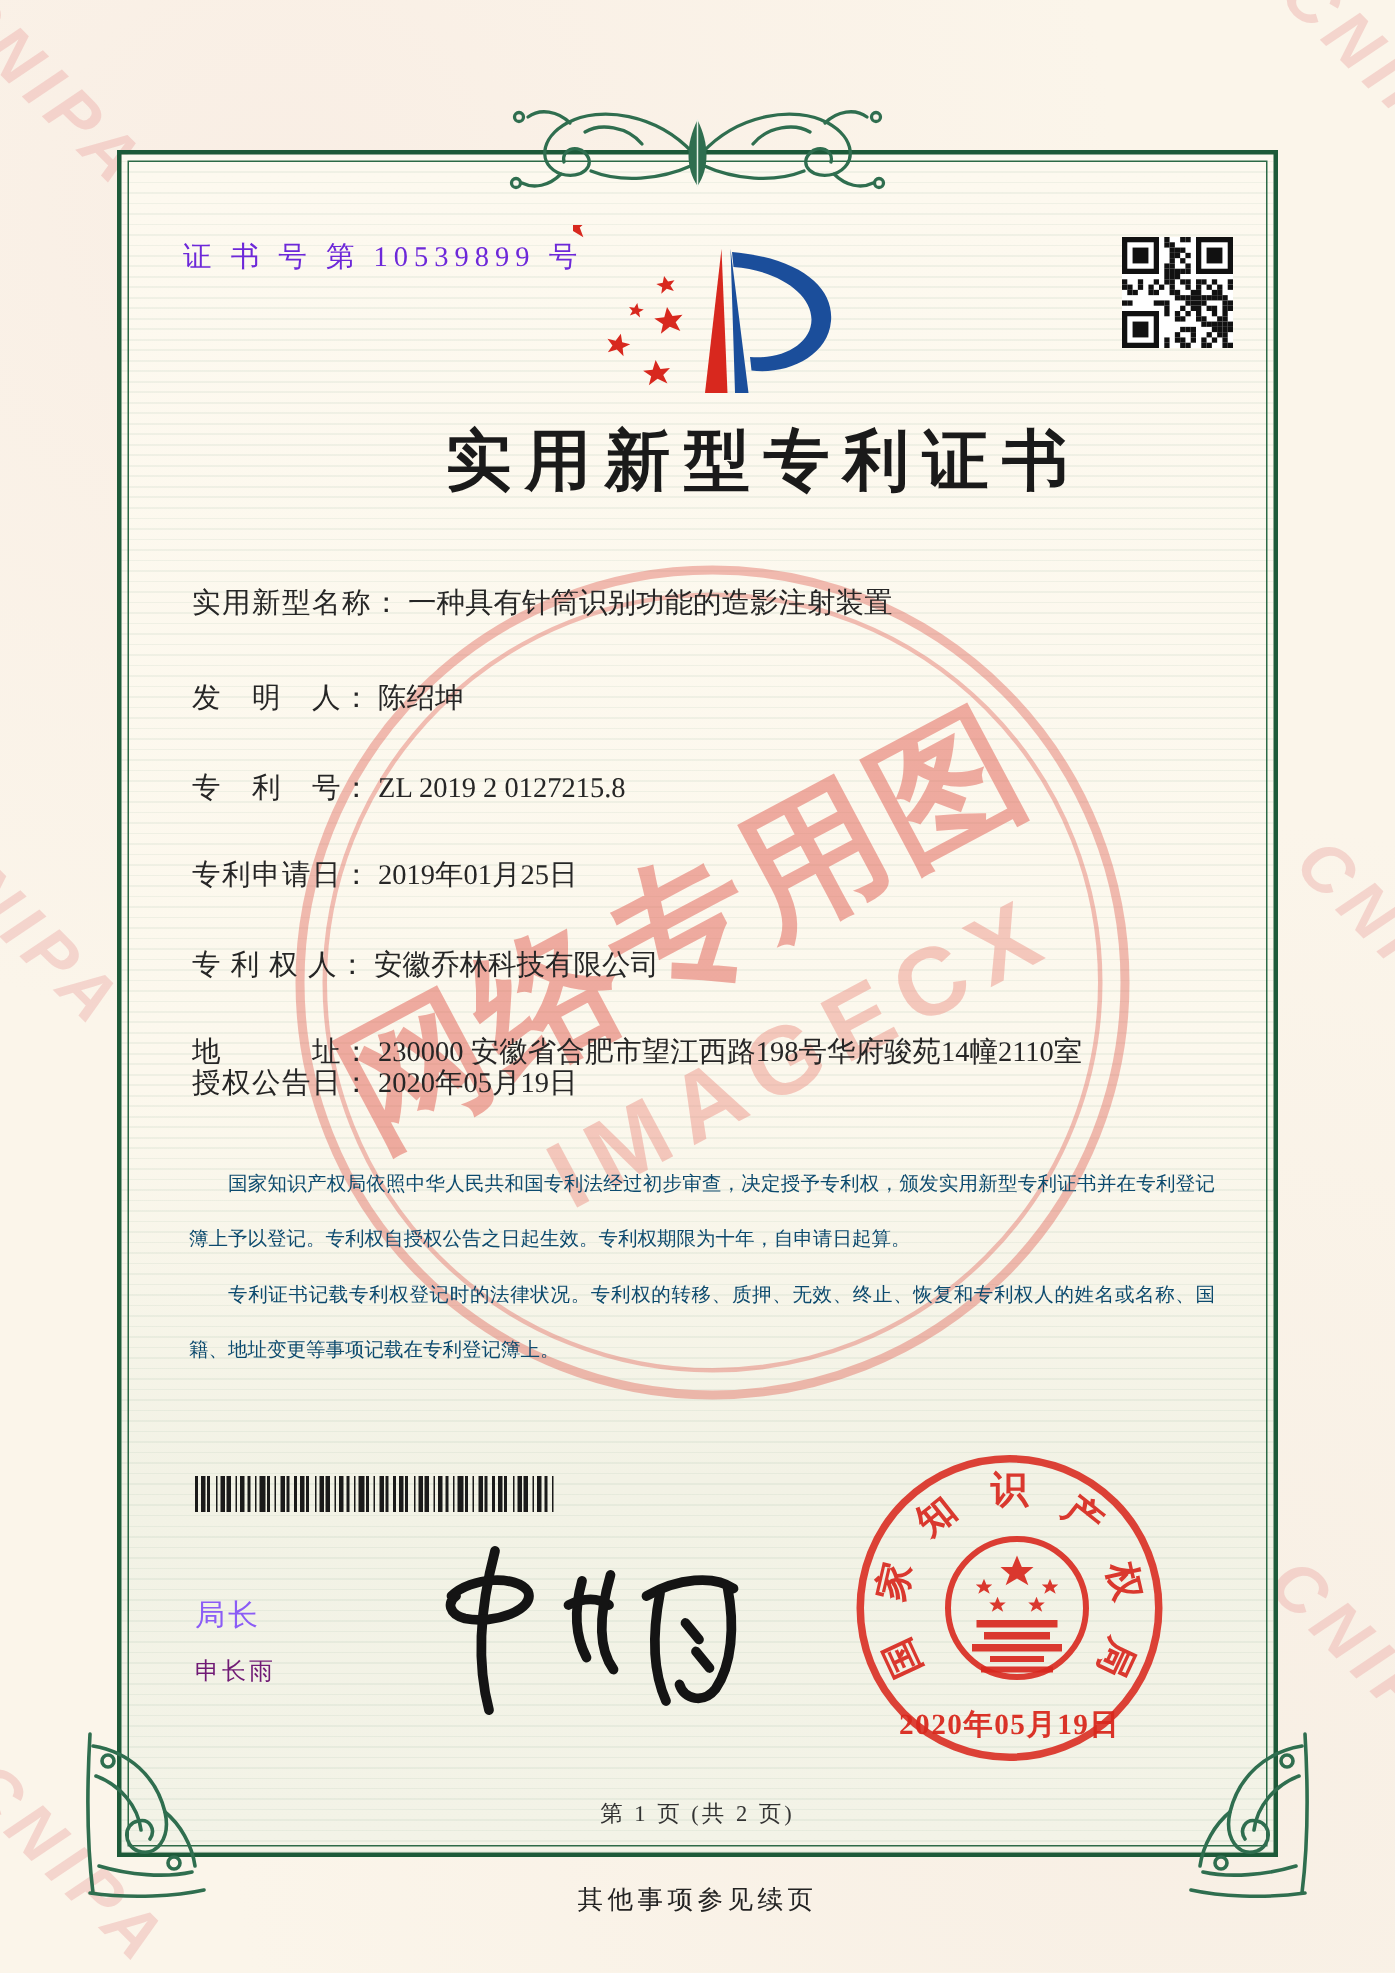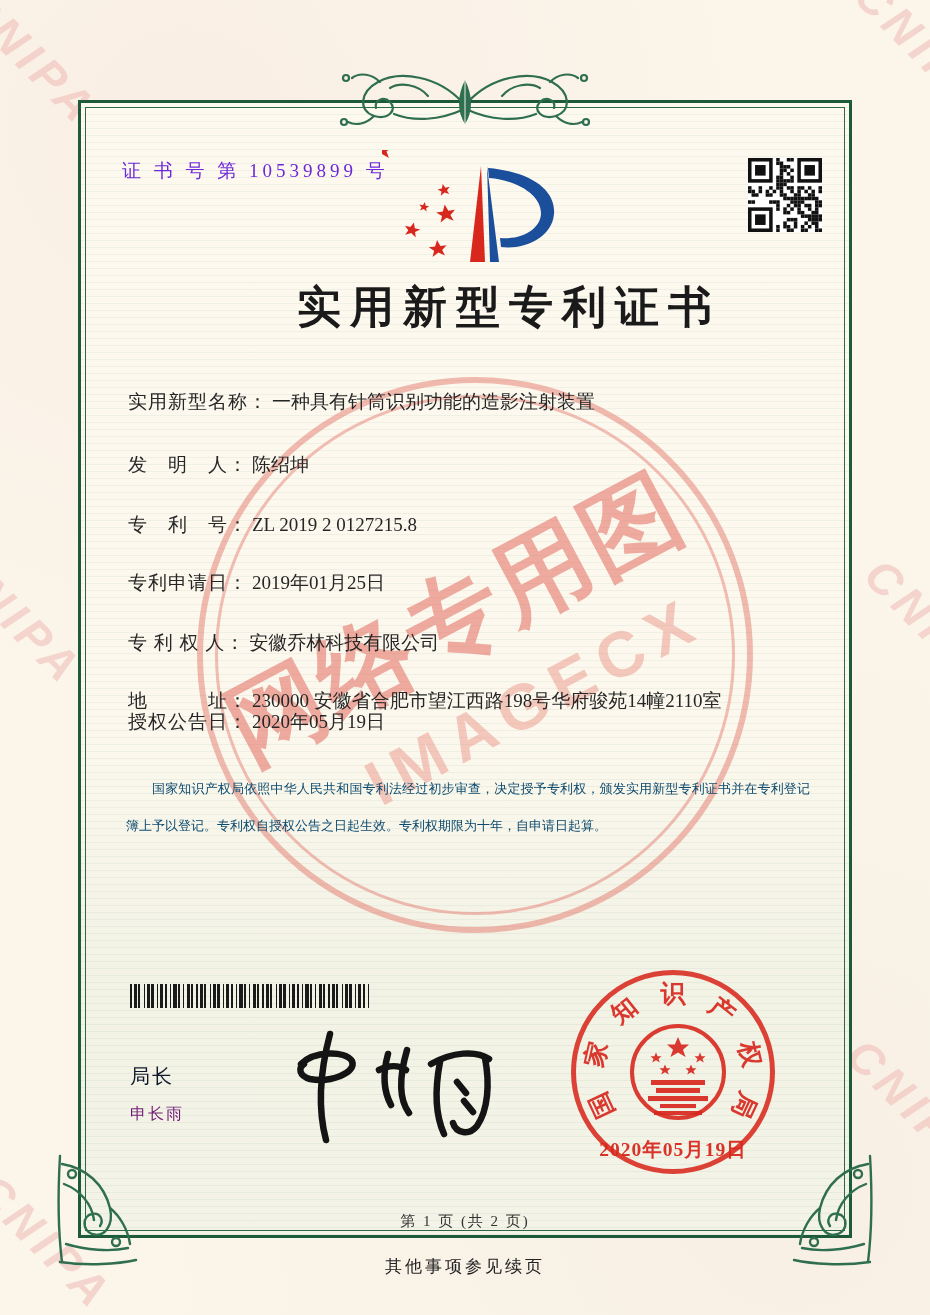--- a/index.html
+++ b/index.html
@@ -81,21 +81,21 @@
 
   .paras {
     position:absolute; left:126px; top:770px; width:684px;
     font-size:13px; line-height:37px; text-align:justify; color:#0c4a6e;
     font-family:"Liberation Serif","DejaVu Serif",serif;
   }
   .paras p { text-indent:2em; }
 
   .barcode { left:130px; top:984px; width:242px; height:24px; }
 
-  .signer-title { left:130px; top:1063px; font-size:20px; letter-spacing:2px; color:#0f172a;
+  .signer-title { left:130px; top:1063px; font-size:20px; letter-spacing:2px; color:#8b5cf6;
     font-family:"Liberation Sans",sans-serif; }
   .signer-name  { left:130px; top:1104px; font-size:16px; letter-spacing:2px; color:#701a75;
     font-family:"Liberation Sans",sans-serif; }
   .signature { left:268px; top:1026px; }
 
   
   .seal {
     position:absolute; left:571px; top:970px; width:204px; height:204px;
     border:5px solid rgba(216,40,30,.88); border-radius:50%;
   }
@@ -103,21 +103,21 @@
     position:absolute; left:50%; top:50%;
     font-size:25px; font-weight:bold; color:rgba(216,40,30,.92);
     font-family:"Liberation Serif",serif;
   }
   .seal-date {
     position:absolute; left:556px; top:1136px; width:234px; text-align:center;
     font-size:19.5px; font-weight:bold; color:rgba(216,40,30,.95); letter-spacing:1px;
   }
 
   .page-no { left:0; top:1200px; width:930px; text-align:center; font-size:15px;
-    letter-spacing:2px; color:#333;margin-top:12px; }
+    letter-spacing:2px; color:#333; }
   .footer-note { left:0; top:1255px; width:930px; text-align:center; font-size:17px;
     letter-spacing:3px; color:#222; }
 
   svg { display:block; }
 </style>
 </head>
 <body>
 
 <span class="cnipa wm1">CNIPA</span>
 <span class="cnipa wm2">CNIPA</span>
@@ -360,20 +360,21 @@
 </div>
 <div class="row" style="top:688px;">
   <span class="lbl">地　　　址：</span><span class="val">230000 安徽省合肥市望江西路198号华府骏苑14幢2110室</span>
 </div>
 <div class="row" style="top:709px; width:690px;">
   <span class="lbl">授权公告日：</span><span class="val">2020年05月19日</span>
 </div>
 
 <div class="paras">
   <p>国家知识产权局依照中华人民共和国专利法经过初步审查，决定授予专利权，颁发实用新型专利证书并在专利登记簿上予以登记。专利权自授权公告之日起生效。专利权期限为十年，自申请日起算。</p>
+  <p>专利证书记载专利权登记时的法律状况。专利权的转移、质押、无效、终止、恢复和专利权人的姓名或名称、国籍、地址变更等事项记载在专利登记簿上。</p>
 </div>
 
 <svg class="abs barcode" id="barcode" width="242" height="24" viewBox="0 0 242 24">
     <rect x="0" y="0" width="2" height="24" fill="#1a1a1a"></rect>
     <rect x="4" y="0" width="3" height="24" fill="#1a1a1a"></rect>
     <rect x="8" y="0" width="2" height="24" fill="#1a1a1a"></rect>
     <rect x="14" y="0" width="1" height="24" fill="#1a1a1a"></rect>
     <rect x="17" y="0" width="3" height="24" fill="#1a1a1a"></rect>
     <rect x="21" y="0" width="3" height="24" fill="#1a1a1a"></rect>
     <rect x="27" y="0" width="1" height="24" fill="#1a1a1a"></rect>

